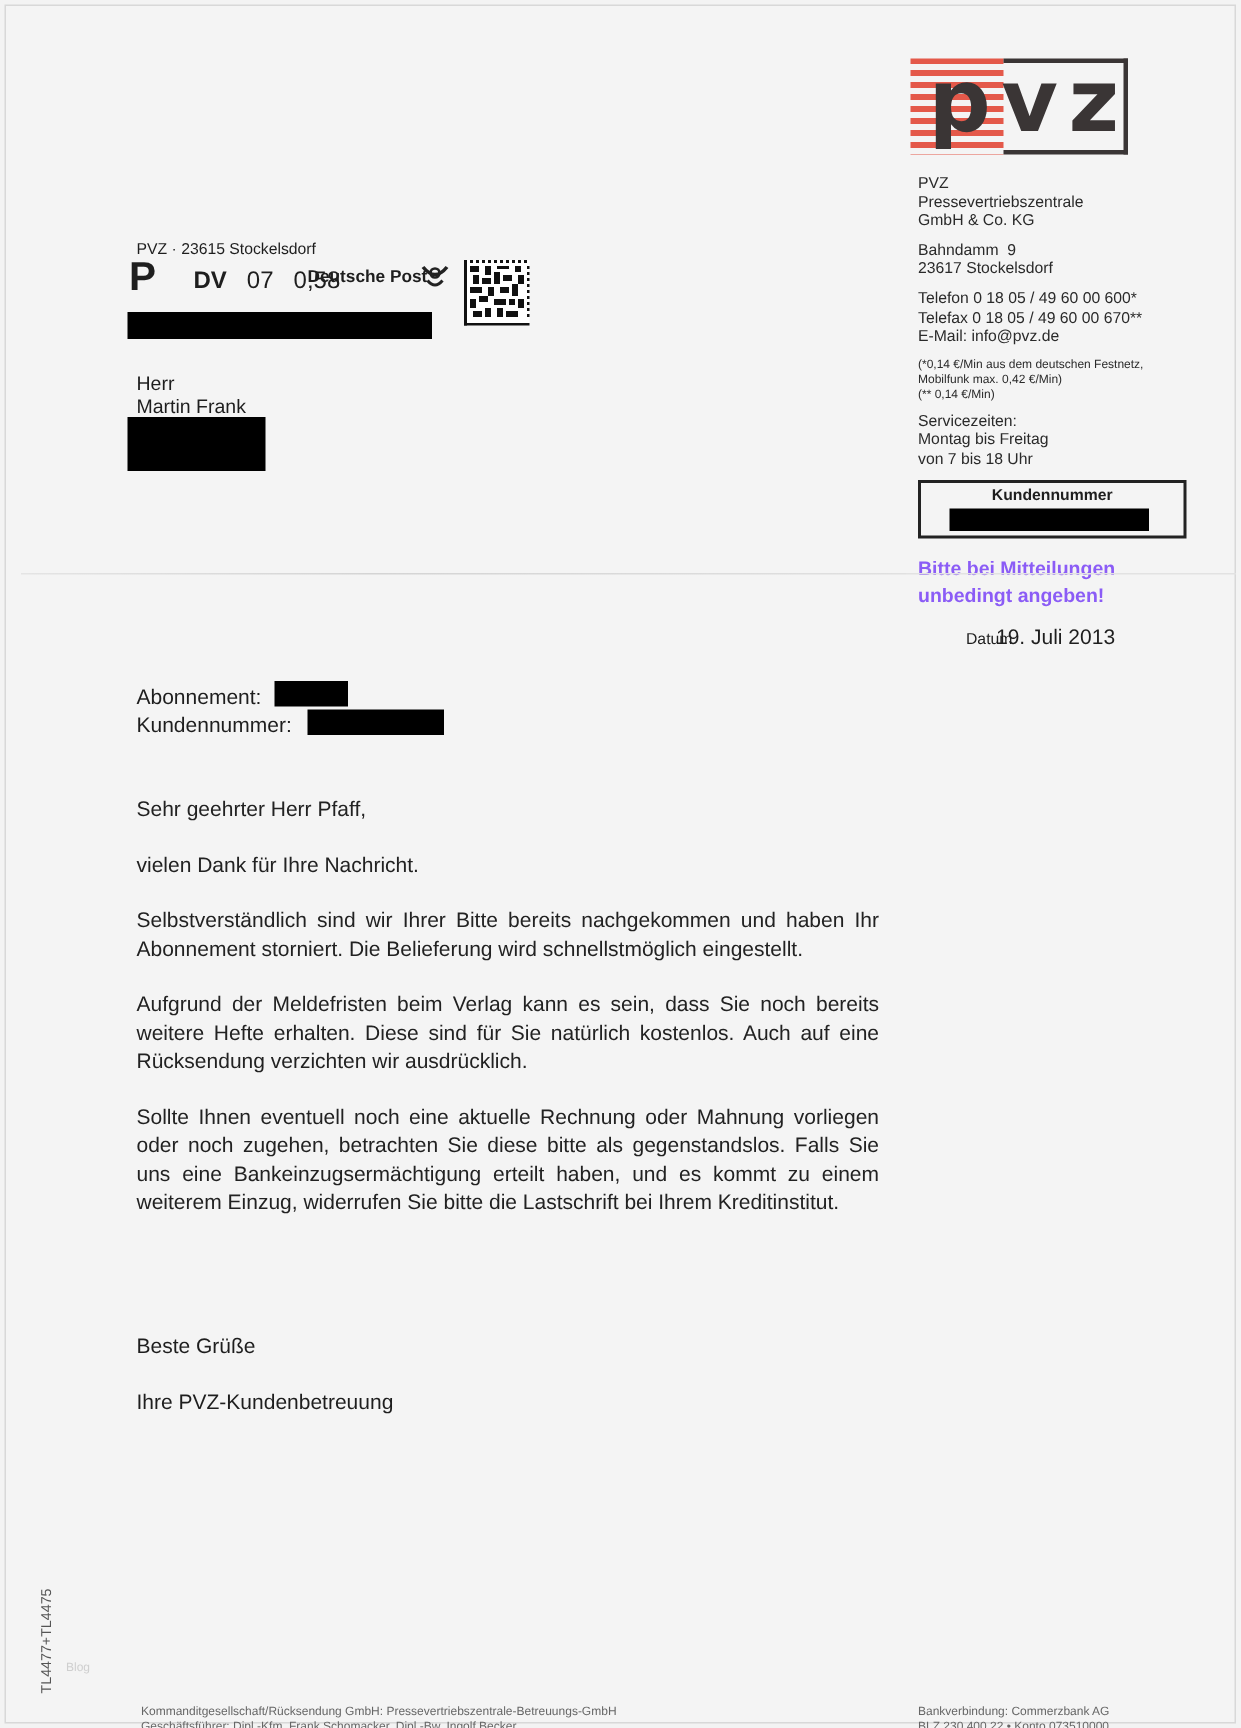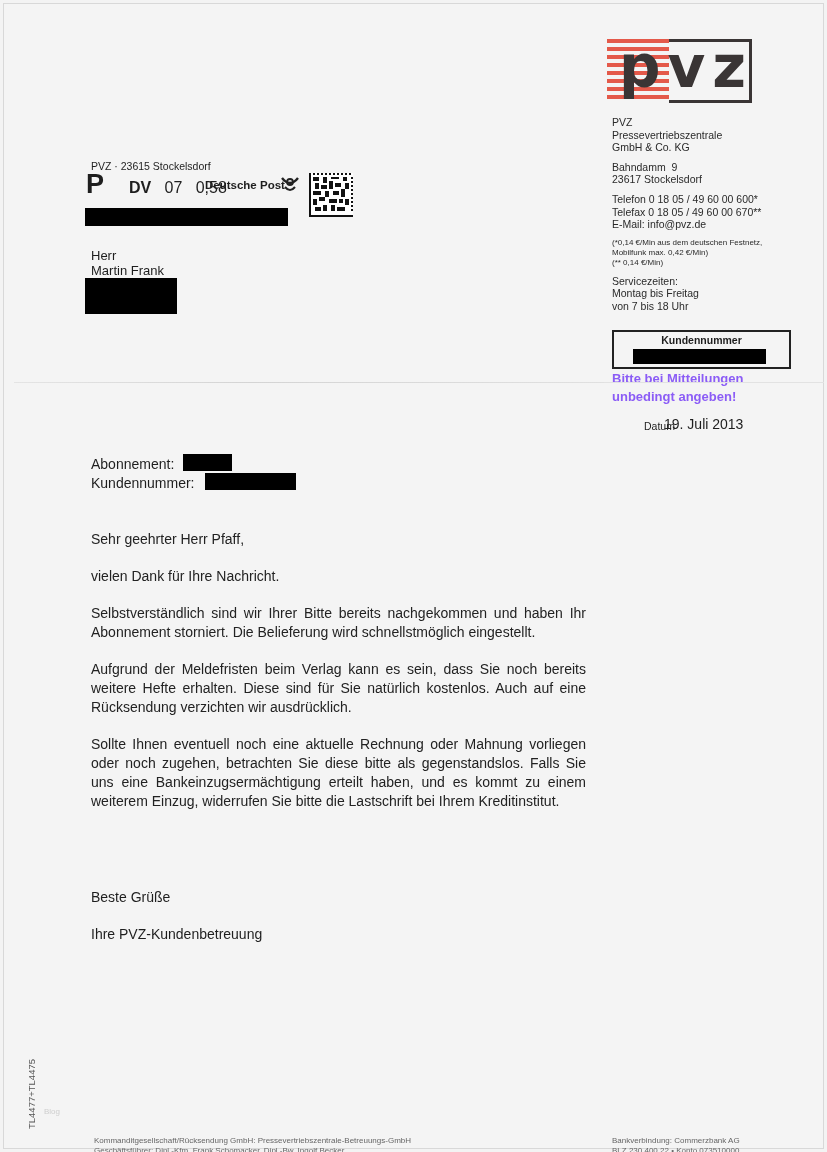--- a/index.html
+++ b/index.html
@@ -14,21 +14,21 @@
     .logo .stripes { position: absolute; left: 0; top: 0; width: 62px; height: 64px;
       background: repeating-linear-gradient(to bottom, #e4594a 0px, #e4594a 4px, #f4f4f4 4px, #f4f4f4 8px); }
     .logo .box { position: absolute; left: 62px; top: 0; width: 83px; height: 64px; border: 3px solid #3a3535; border-left: none; }
     .logo .txt { position: absolute; left: 12px; top: -4px; font-family: "DejaVu Sans", sans-serif; font-weight: bold; font-size: 58px; letter-spacing: 7px; color: #3a3535; line-height: 64px; }
 
     
     .sender { left: 608px; top: 112px; font-size: 10.5px; line-height: 12.6px; color: #2a2a2a; }
     .sender .gap { height: 7px; }
     .tiny { font-size: 8px; line-height: 10px; }
 
-    .kbox { left: 608px; top: 326px; width: 179px; height: 39px; border: 2px solid #222; }
+    .kbox { left: 608px; top: 316px; width: 179px; height: 39px; border: 2px solid #222; }
     .kbox .lbl { position: absolute; top: 2px; left: 0; width: 100%; text-align: center; font-weight: bold; font-size: 10.5px; }
     .kbox .bar { position: absolute; left: 19px; top: 17px; width: 133px; height: 15px; background: #000; }
 
     .bitte { left: 608px; top: 366px; font-weight: bold; font-size: 13px; line-height: 18px; color: #8b5cf6; }
     .datum-lbl { left: 608px; top: 416px; font-size: 10.5px; padding-left: 32px; }
     .datum-val { left: 660px; top: 412px; font-size: 14px; }
 
     
     .return-addr { left: 87px; top: 156px; font-size: 10.5px; }
     .p-big { left: 82px; top: 165px; font-size: 27px; font-weight: bold; }

